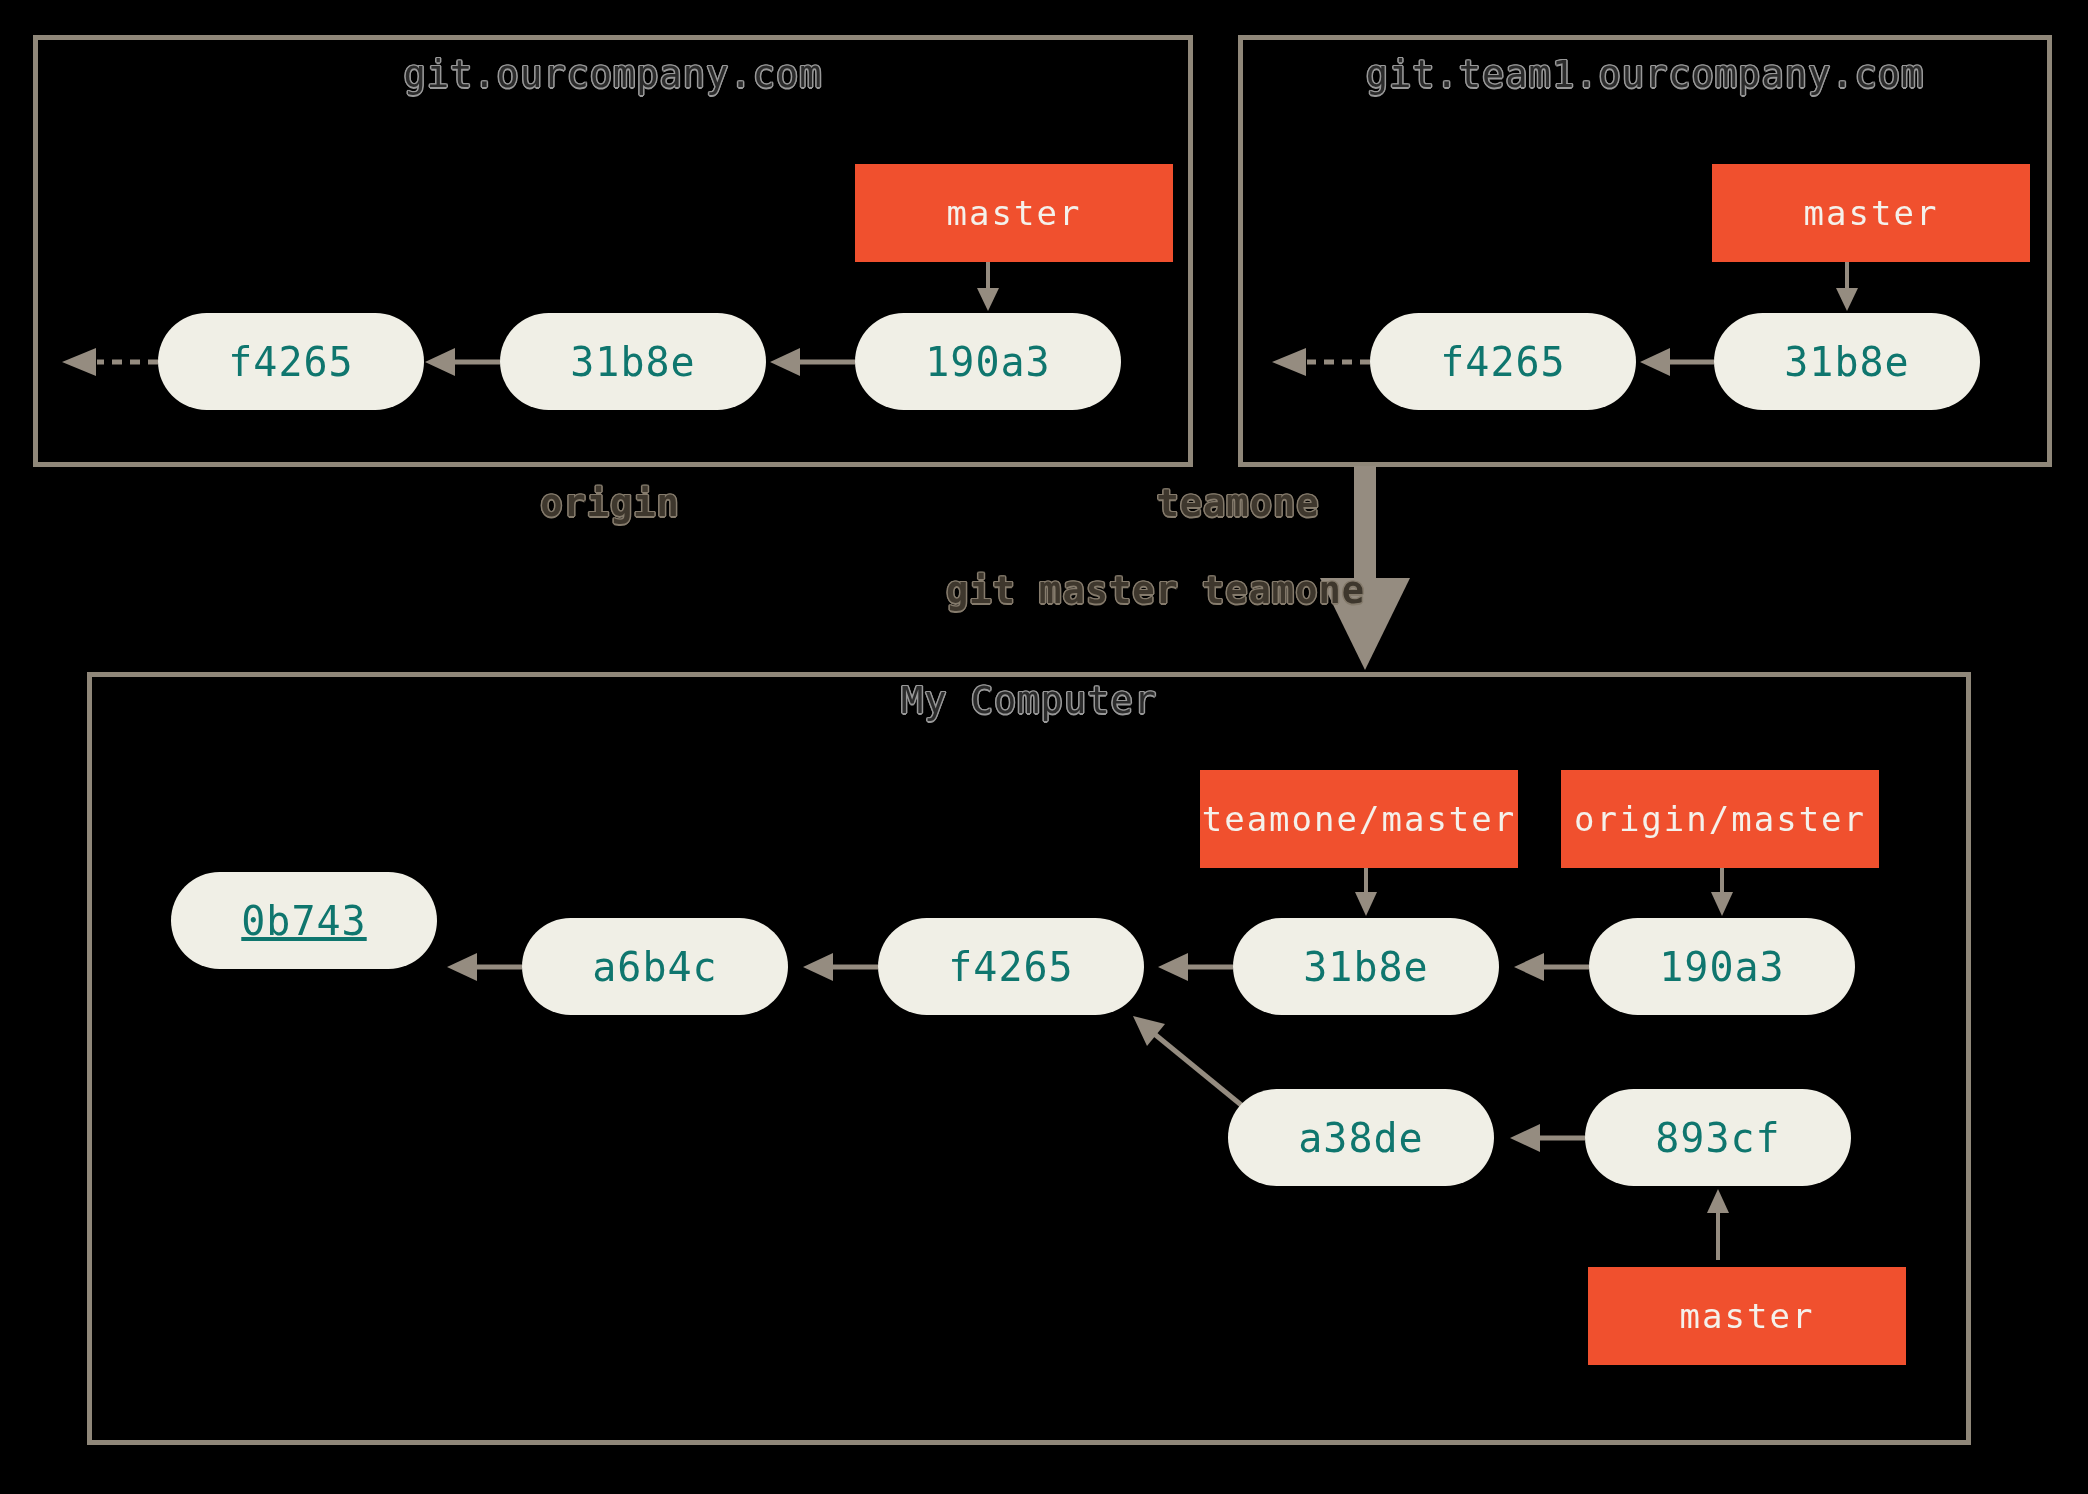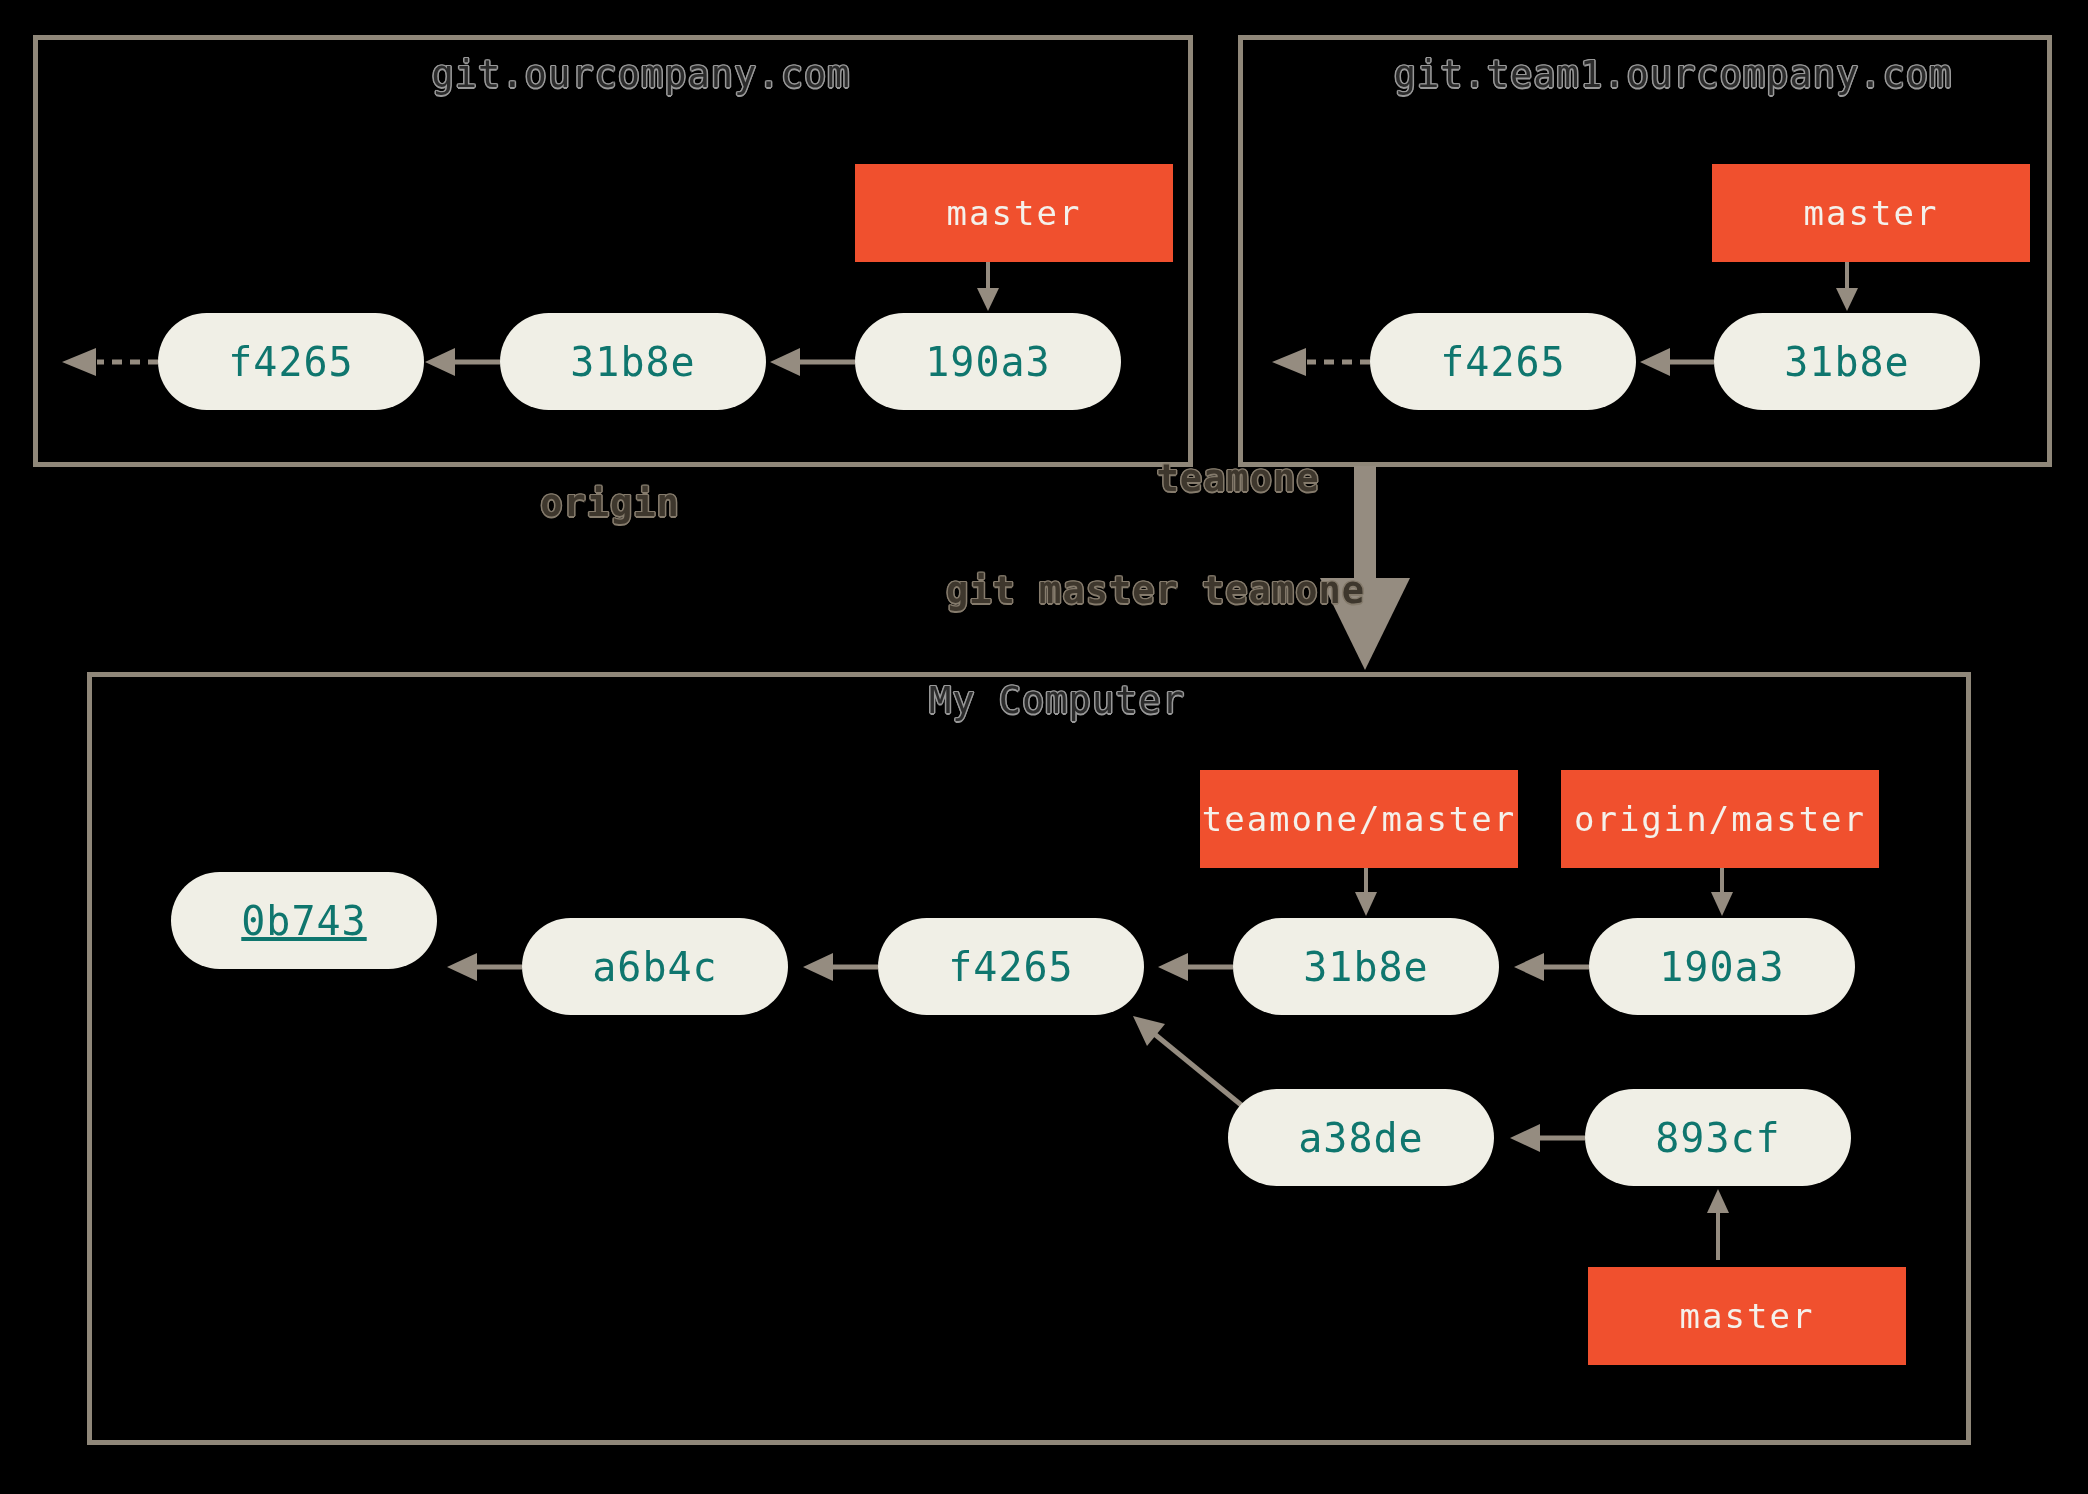--- a/index.html
+++ b/index.html
@@ -17,21 +17,20 @@
   .ref{
     position:absolute;width:318px;height:98px;background:#F0502E;
     display:flex;align-items:center;justify-content:center;
     font-size:34px;color:#F4F1EB;z-index:3;letter-spacing:2px;margin-top:12px;
   }
   .title{
     position:absolute;text-align:center;font-size:37px;line-height:46px;
     color:#2B2B2B;z-index:3;letter-spacing:1px;
     text-shadow:-1.5px 0 #989898,1.5px 0 #989898,0 -1.5px #989898,0 1.5px #989898,
                 -1px -1px #989898,1px 1px #989898,-1px 1px #989898,1px -1px #989898;
-    padding-left:28px;
   }
   .slabel{
     position:absolute;text-align:center;font-size:37px;line-height:46px;font-weight:bold;
     color:#3E372D;z-index:3;letter-spacing:1px;
     text-shadow:-1.5px 0 #857B6C,1.5px 0 #857B6C,0 -1.5px #857B6C,0 1.5px #857B6C,
                 -1px -1px #857B6C,1px 1px #857B6C,-1px 1px #857B6C,1px -1px #857B6C;
   }
   .nowrap{white-space:nowrap;}
 </style>
 </head>
@@ -125,21 +124,21 @@
         <polygon points="1718,1189 1707,1213 1729,1213" stroke="none"></polygon>
       </g>
     </g>
   </svg>
 
   <div class="title" style="left:33px;top:52px;width:1160px;">git.ourcompany.com</div>
   <div class="title" style="left:1238px;top:52px;width:814px;">git.team1.ourcompany.com</div>
   <div class="title" style="left:87px;top:678px;width:1884px;">My Computer</div>
 
   <div class="slabel" style="left:410px;top:481px;width:400px;">origin</div>
-  <div class="slabel" style="left:1038px;top:456px;width:400px;">teamone</div>
+  <div class="slabel" style="left:1038px;top:481px;width:400px;">teamone</div>
   <div class="slabel nowrap" style="left:946px;top:568px;">git master teamone</div>
 
   <div class="ref" style="left:855px;top:152px;">master</div>
   <div class="ref" style="left:1712px;top:152px;">master</div>
   <div class="ref" style="left:1200px;top:758px;">teamone/master</div>
   <div class="ref" style="left:1561px;top:758px;">origin/master</div>
   <div class="ref" style="left:1588px;top:1255px;">master</div>
 
   <div class="pill" style="left:158px;top:313px;">f4265</div>
   <div class="pill" style="left:500px;top:313px;">31b8e</div>

